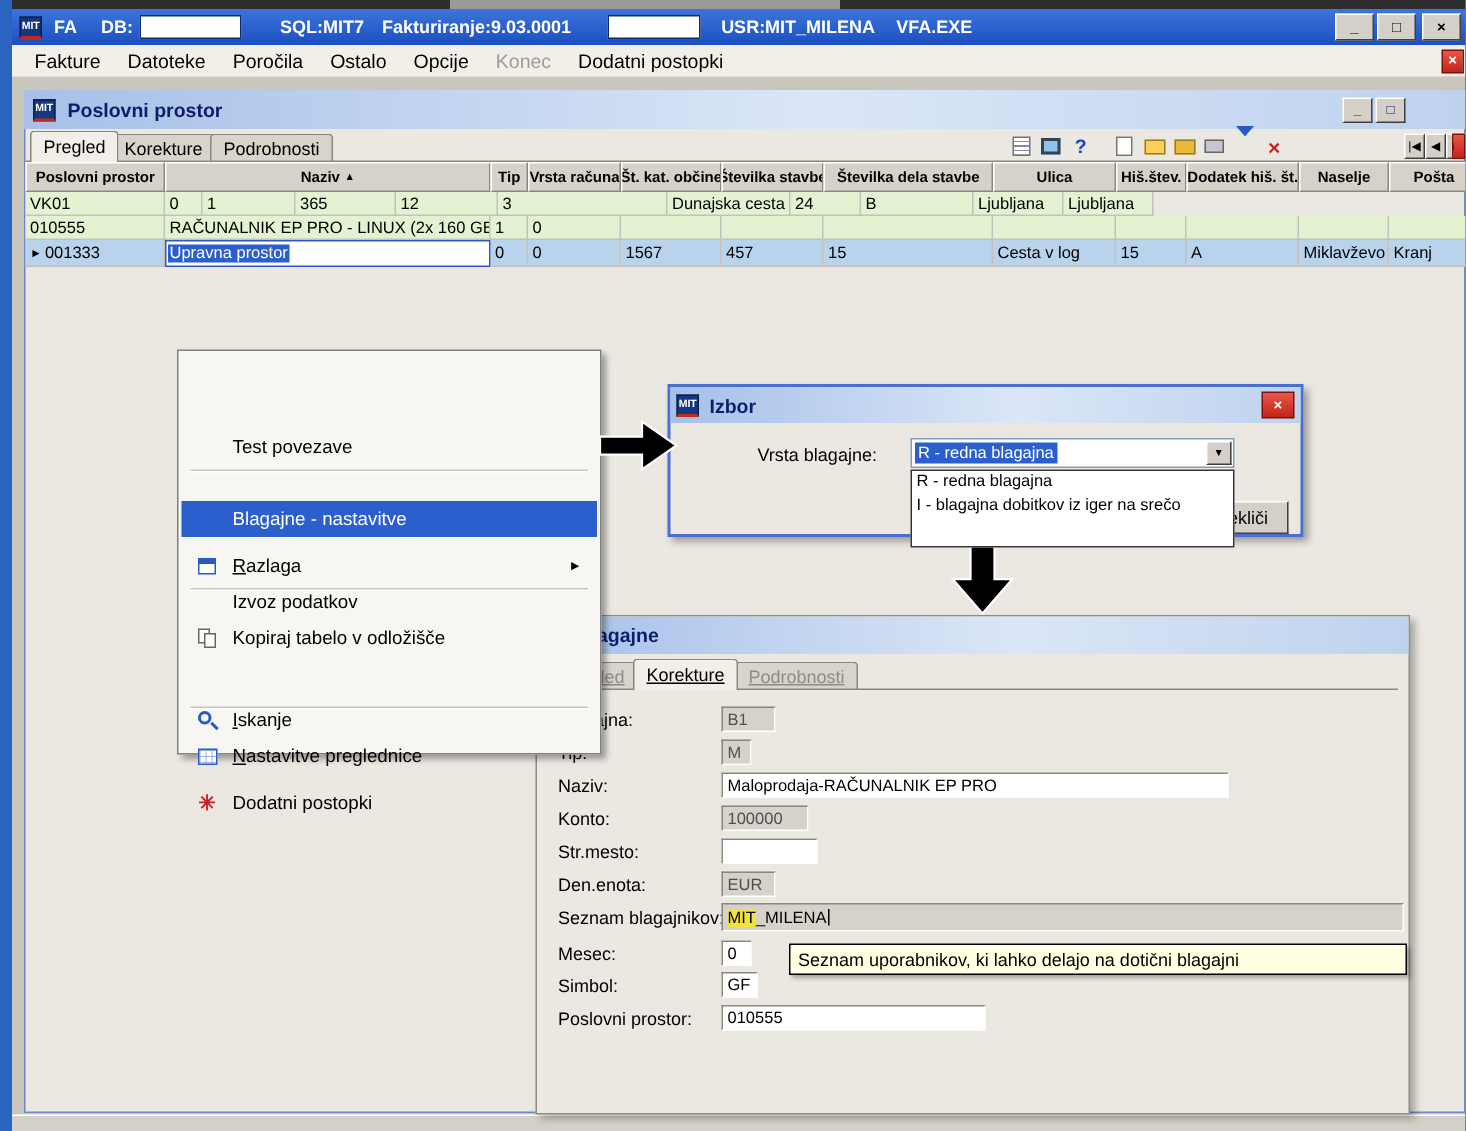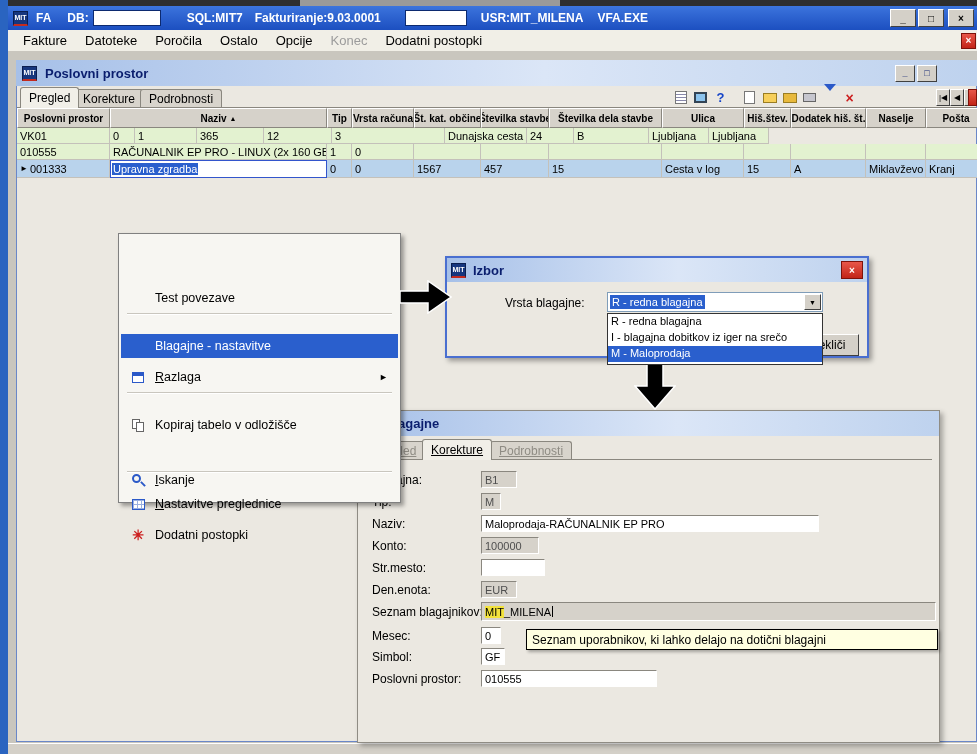--- a/index.html
+++ b/index.html
@@ -258,21 +258,21 @@
     <span class="gc c9"></span>
     <span class="gc c10"></span>
     <span class="gc c11"></span>
   </div>
   <div class="abs grow rsel" style="top:160px;height:18px">
     <span class="gc c0">
         <span class="marker">►</span>
         <span>001333</span>
       </span>
     <span class="gc c1 editcell">
-        <span class="editsel">Upravna zgradba</span>
+        <span class="editsel">Upravna prostor</span>
       </span>
     <span class="gc c2">0</span>
     <span class="gc c3">0</span>
     <span class="gc c4">1567</span>
     <span class="gc c5">457</span>
     <span class="gc c6">15</span>
     <span class="gc c7">Cesta v log</span>
     <span class="gc c8">15</span>
     <span class="gc c9">A</span>
     <span class="gc c10">Miklavževo</span>
@@ -287,20 +287,23 @@
         <span>Blagajne - nastavitve</span>
       </div>
     <div class="csep" style="top:79px"></div>
     <div class="cmi" style="top:83px">
       <span class="ig">
           <span class="mi-window"></span>
         </span>
       <span><span class="ukey">R</span><span>azlaga</span></span>
       <span class="subarr">►</span>
     </div>
+    <div class="cmi" style="top:107px">
+        <span>Izvoz podatkov</span>
+      </div>
     <div class="cmi" style="top:131px">
       <span class="ig">
           <span class="mi-copy">
             <i class="p1"></i>
             <i class="p2"></i>
           </span>
         </span>
       <span>Kopiraj tabelo v odložišče</span>
     </div>
     <div class="csep" style="top:158px"></div>
@@ -350,21 +353,20 @@
     </div>
   <div class="abs combo">
     <span class="val">R - redna blagajna</span>
     <span class="combo-btn">
         <span>▼</span>
       </span>
   </div>
   <div class="abs ddlist">
     <div class="ddopt">R - redna blagajna</div>
     <div class="ddopt">I - blagajna dobitkov iz iger na srečo</div>
-    <div class="ddopt hl">M - Maloprodaja</div>
   </div>
 
   <div class="abs blag"></div>
   <div class="abs blagtitle">
     <span class="mit" style="margin-left:5px">MIT</span>
     <span style="margin-left:7px">Blagajne</span>
   </div>
   <div class="btab dis" style="left:366px">
       <span style="text-decoration:underline">Pregled</span>
     </div>

